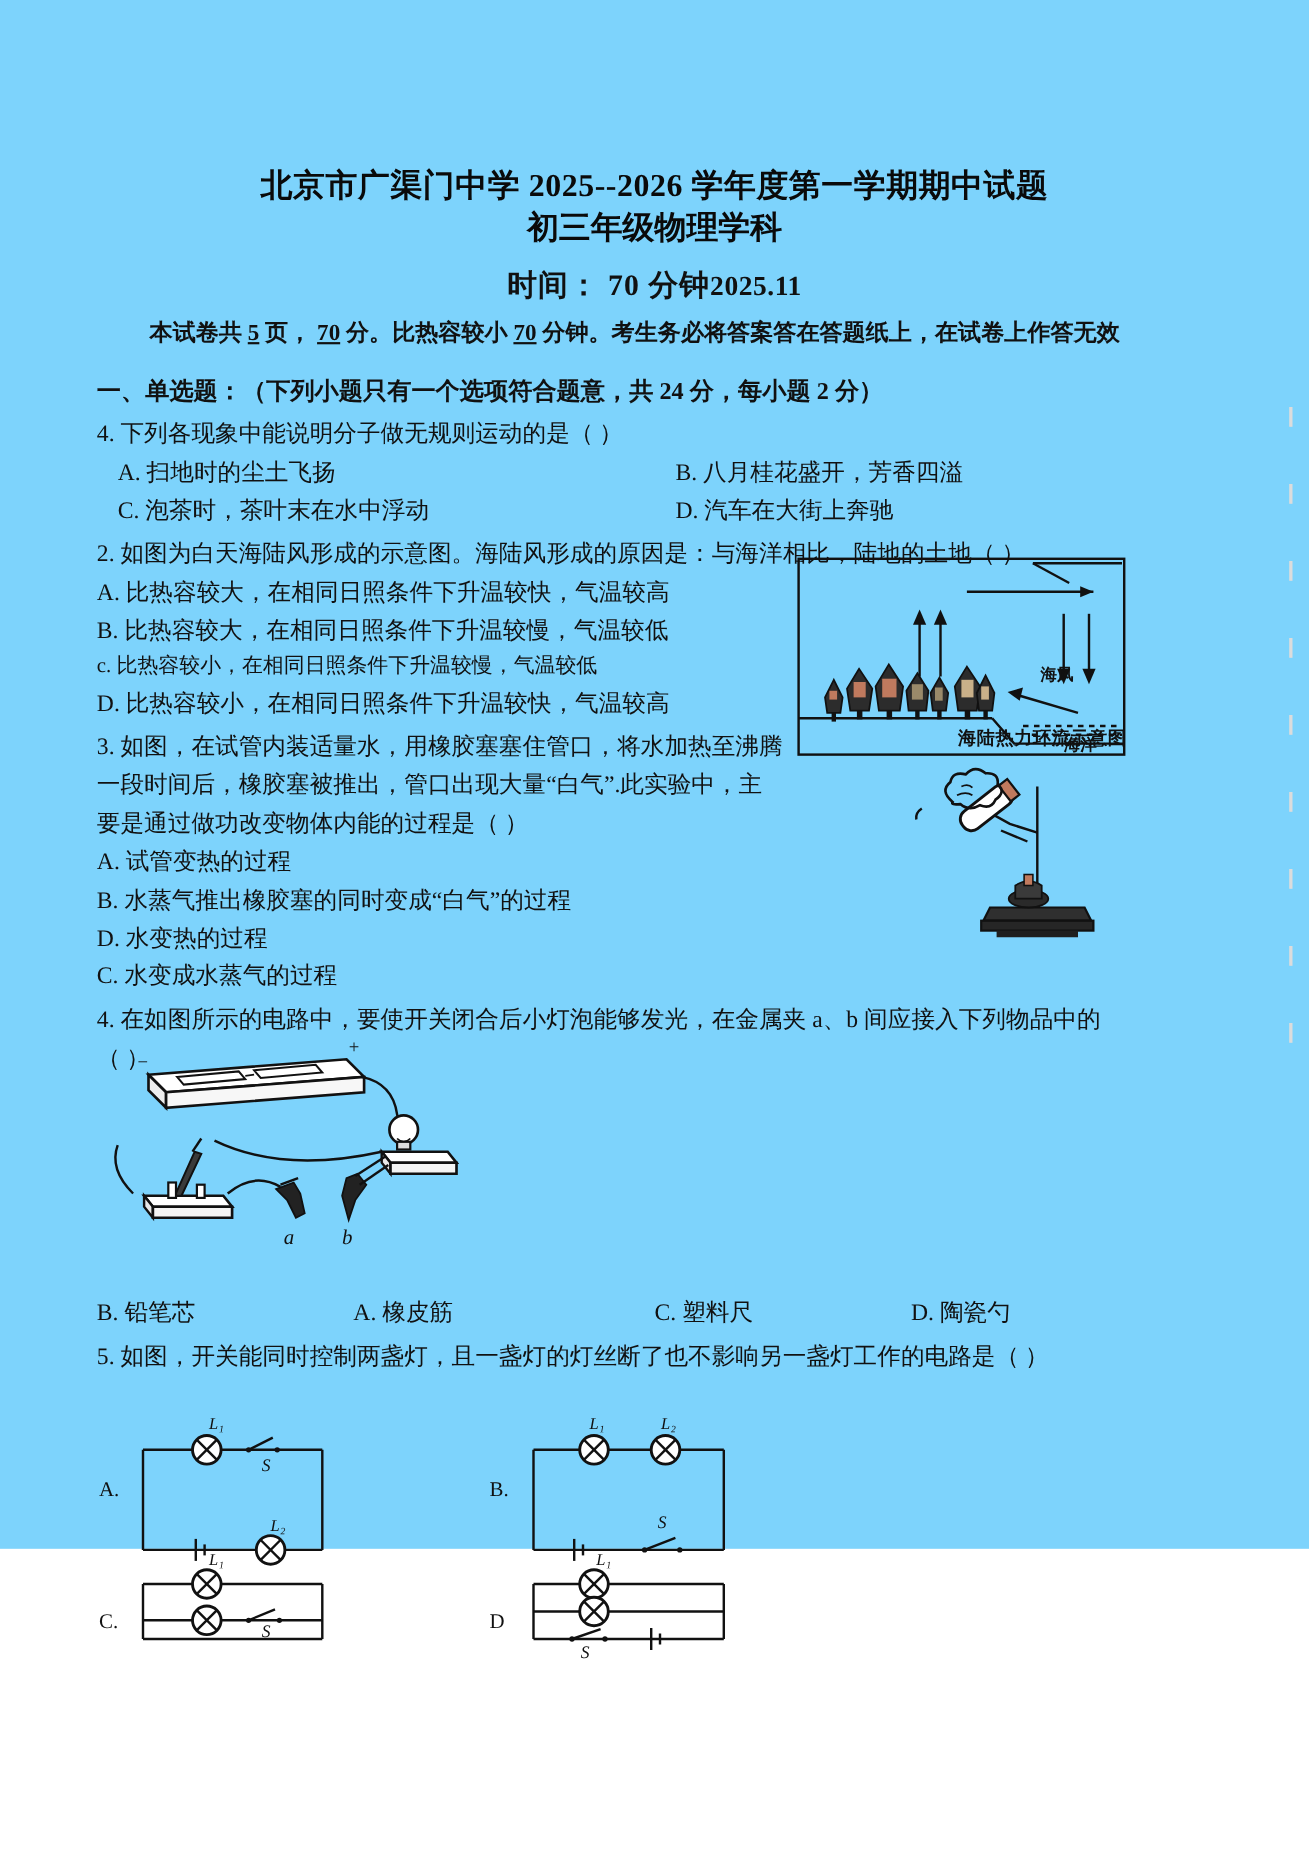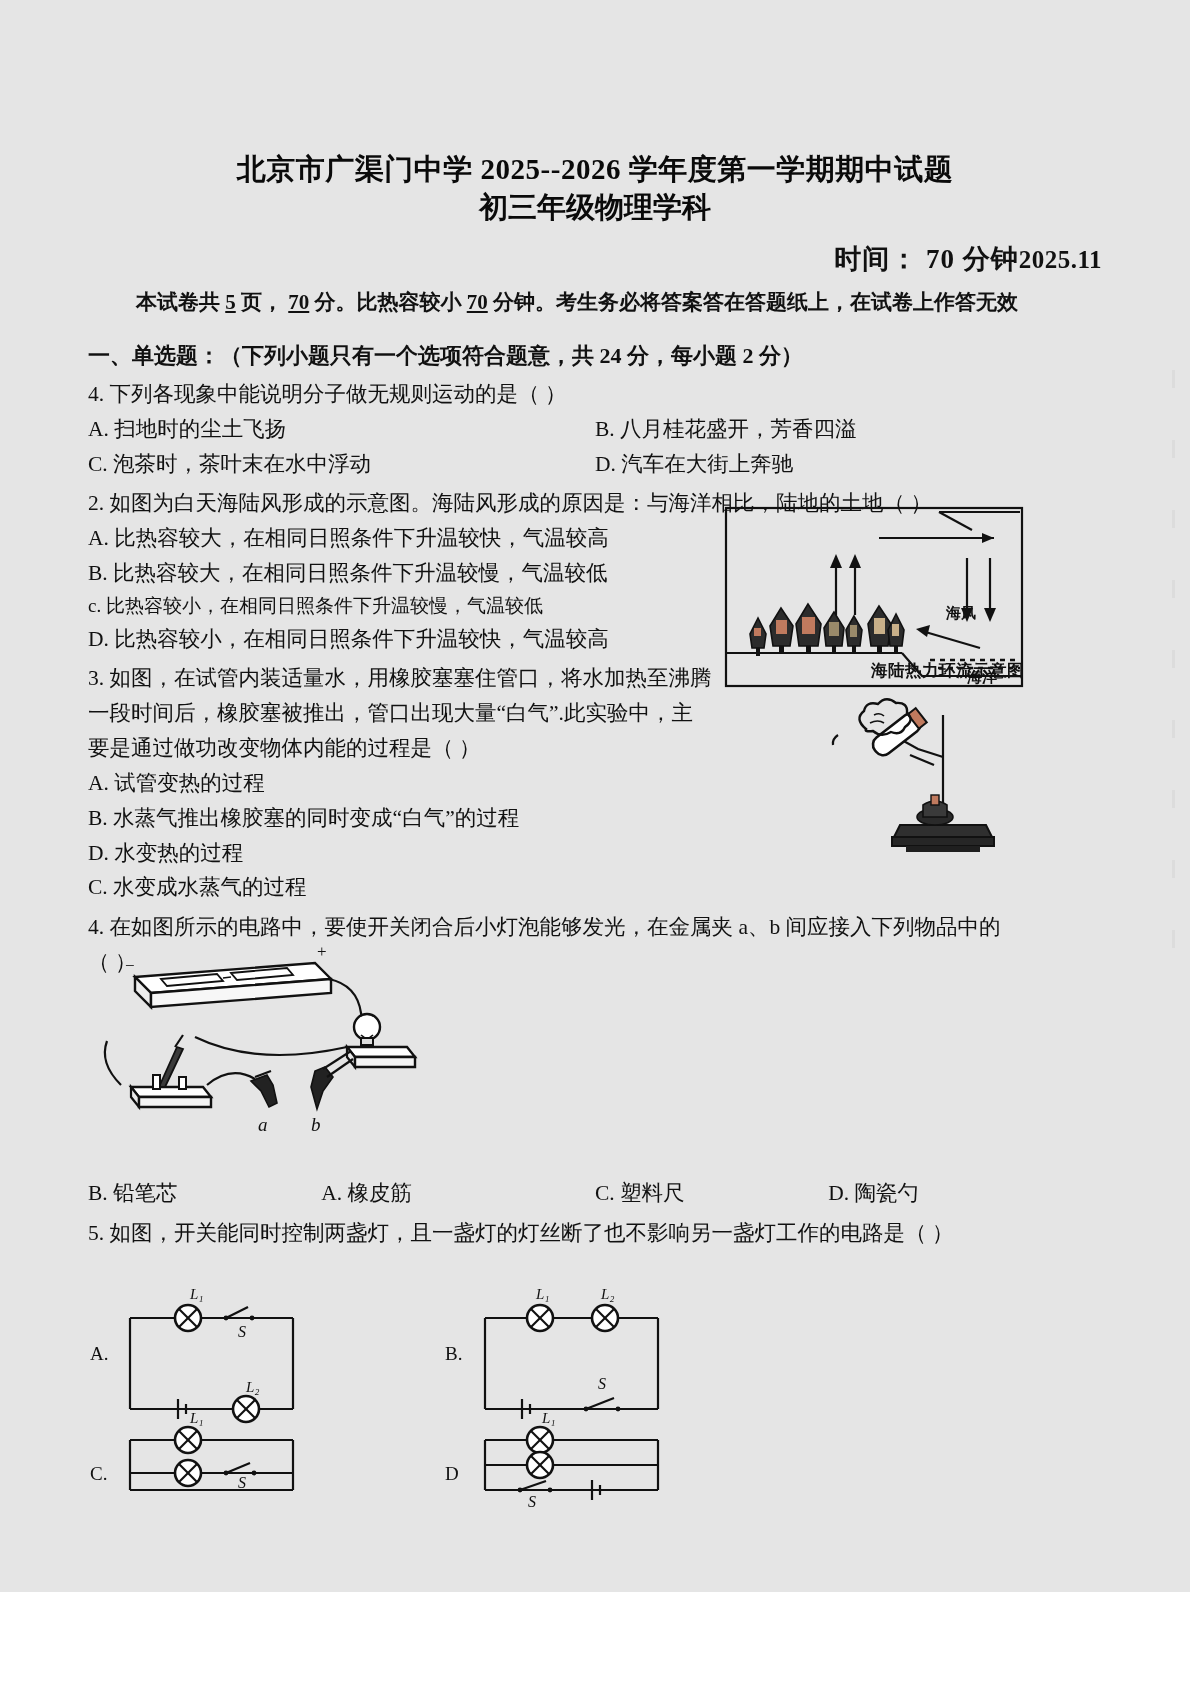--- a/index.html
+++ b/index.html
@@ -11,22 +11,22 @@
     width: 1190px;
     height: 1684px;
     font-family: "Liberation Serif", "DejaVu Serif", serif;
     color: #111111;
     position: relative;
     overflow: hidden;
   }
   .page {
     position: relative;
     width: 1190px;
-    height: 1592px;
-    background: #e5e5e5;
+    height: 1408px;
+    background: #7dd3fc;
     padding: 0;
   }
   .content {
     position: absolute;
     left: 88px;
     top: 0;
     width: 1014px;
   }
 
   
@@ -41,21 +41,21 @@
   .title-line2 {
     font-size: 29px;
     font-weight: bold;
     line-height: 1.35;
     color: #0a0a0a;
   }
 
   
   .time-row {
     display: flex;
-    justify-content: flex-end;
+    justify-content: center;
     align-items: baseline;
     margin-top: 14px;
     font-size: 27px;
     font-weight: bold;
   }
   .time-left { letter-spacing: 1px; }
   .time-right { font-size: 25px; font-weight: bold; letter-spacing: 0.5px; }
 
   
   .instruction {
@@ -81,21 +81,21 @@
     font-size: 21.5px;
     line-height: 1.62;
     margin-top: 5px;
   }
   .q-stem { }
   .opt-row {
     display: flex;
     font-size: 21.5px;
     line-height: 1.62;
   }
-  .opt-col { width: 50%; }
+  .opt-col { width: 50%; margin-left: 19px; }
   .opt { font-size: 21.5px; line-height: 1.62; }
   .opt-lower { font-size: 19px; }
 
   .narrow { width: 640px; }
   .narrow3 { width: 700px; }
 
   
   .fig-sealand {
     position: absolute;
     left: 724px;

